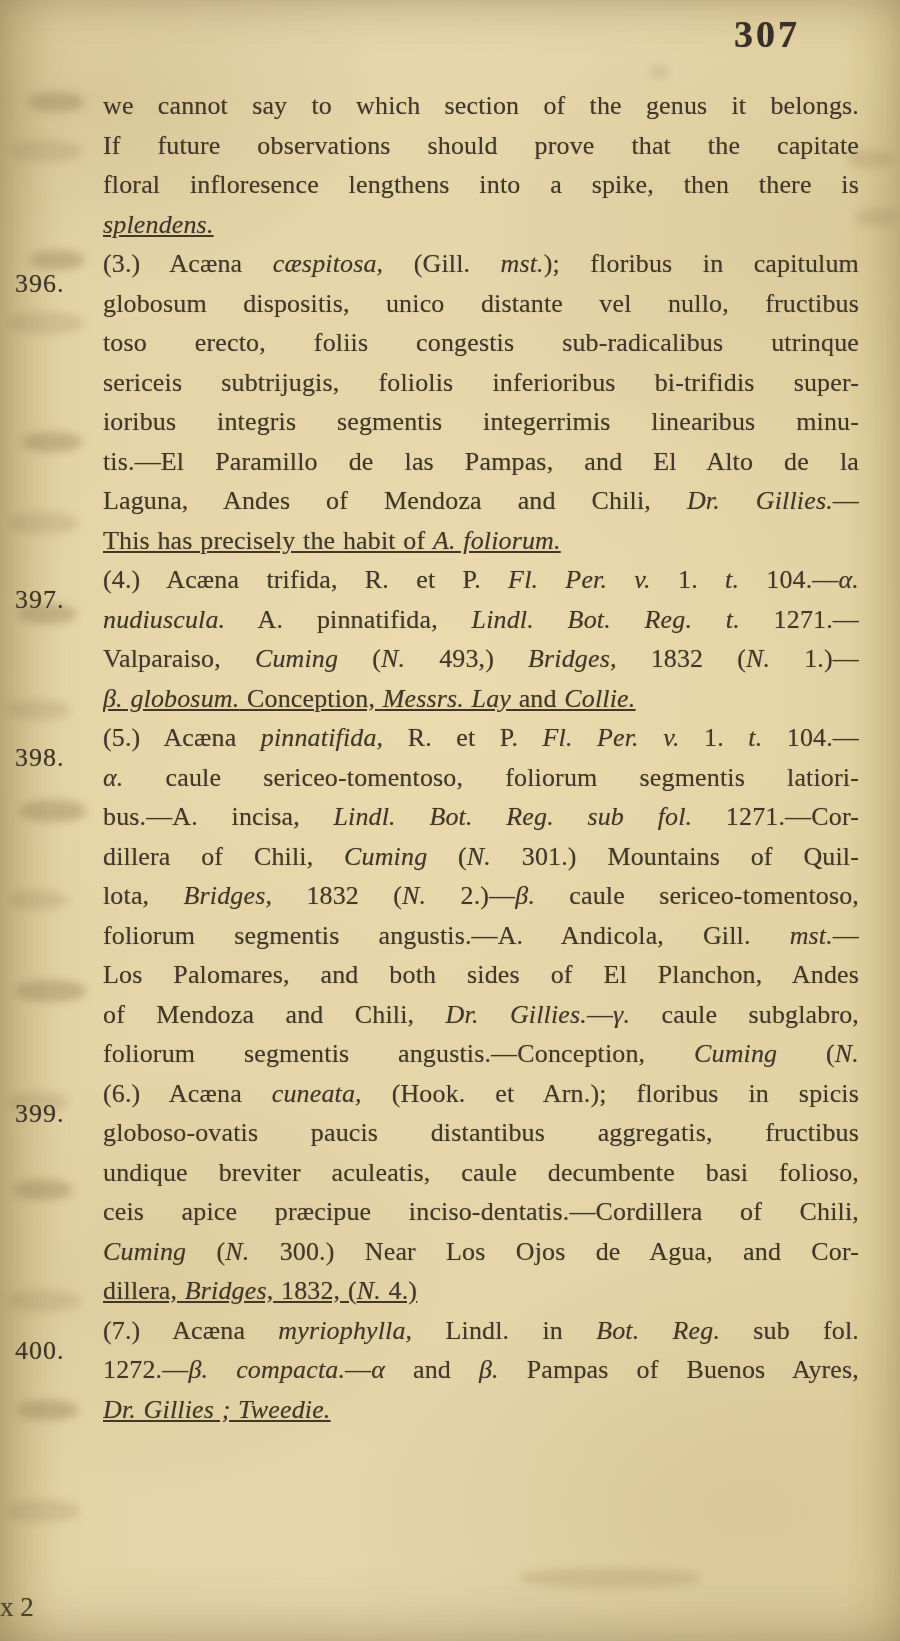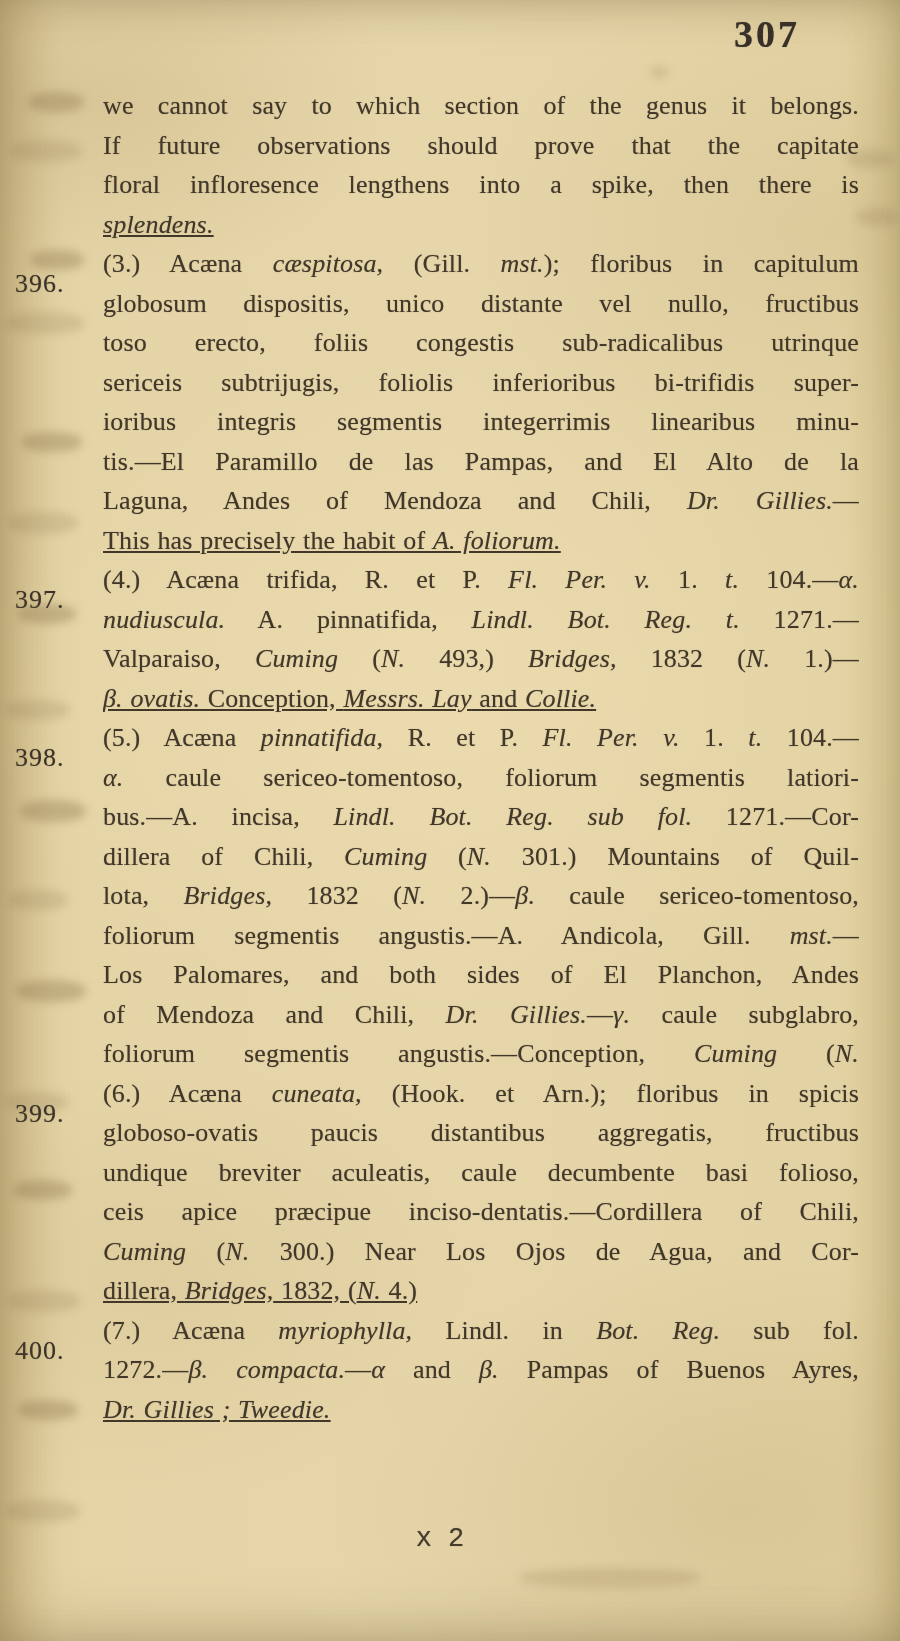--- a/index.html
+++ b/index.html
@@ -41,24 +41,23 @@
     text-align:justify; text-align-last:justify;
     word-spacing:1px;
   }
   .ln.last { text-align-last:left;text-decoration:underline; }
   .entry-num {
     position:absolute; left:-88px; top:0;
     font-weight:normal; color:#3a332b; letter-spacing:1px;margin-top:20px;
   }
   i { font-style:italic; }
   .signature {
-    position:absolute; top:1524px; left:0; width:880px;
-    text-align:center; font-size:27px; color:#453c2e;
+    position:absolute; top:1592px; left:0; width:880px;
+    text-align:left; font-size:27px; color:#453c2e;
     text-shadow:0 0 1px rgba(62,53,40,0.45);
-    font-family:Liberation Mono, monospace;
   }
   .smudge {
     position:absolute; background:rgba(150,129,85,0.42);
     filter:blur(4px); border-radius:45%; pointer-events:none;
   }
   .smudge.light { background:rgba(160,140,96,0.28); }
 </style>
 </head>
 <body>
 
@@ -106,21 +105,21 @@
     <div class="ln">tis.—El Paramillo de las Pampas, and El Alto de la</div>
     <div class="ln">Laguna, Andes of Mendoza and Chili, <i>Dr. Gillies.</i>—</div>
     <div class="ln last">This has precisely the habit of <i>A. foliorum.</i></div>
   </div>
 
   <div class="para">
     <span class="entry-num">397.</span>
     <div class="ln">(4.) Acæna trifida, R. et P. <i>Fl. Per. v.</i> 1. <i>t.</i> 104.—<i>α.</i></div>
     <div class="ln"><i>nudiuscula.</i> A. pinnatifida, <i>Lindl. Bot. Reg. t.</i> 1271.—</div>
     <div class="ln">Valparaiso, <i>Cuming</i> (<i>N.</i> 493,) <i>Bridges,</i> 1832 (<i>N.</i> 1.)—</div>
-    <div class="ln last"><i>β. ovatis.</i> Conception, <i>Messrs. Lay</i> and <i>Collie.</i></div>
+    <div class="ln last"><i>β. globosum.</i> Conception, <i>Messrs. Lay</i> and <i>Collie.</i></div>
   </div>
 
   <div class="para">
     <span class="entry-num">398.</span>
     <div class="ln">(5.) Acæna <i>pinnatifida,</i> R. et P. <i>Fl. Per. v.</i> 1. <i>t.</i> 104.—</div>
     <div class="ln"><i>α.</i> caule sericeo-tomentoso, foliorum segmentis latiori-</div>
     <div class="ln">bus.—A. incisa, <i>Lindl. Bot. Reg. sub fol.</i> 1271.—Cor-</div>
     <div class="ln">dillera of Chili, <i>Cuming</i> (<i>N.</i> 301.) Mountains of Quil-</div>
     <div class="ln">lota, <i>Bridges,</i> 1832 (<i>N.</i> 2.)—<i>β.</i> caule sericeo-tomentoso,</div>
     <div class="ln">foliorum segmentis angustis.—A. Andicola, Gill. <i>mst.</i>—</div>

